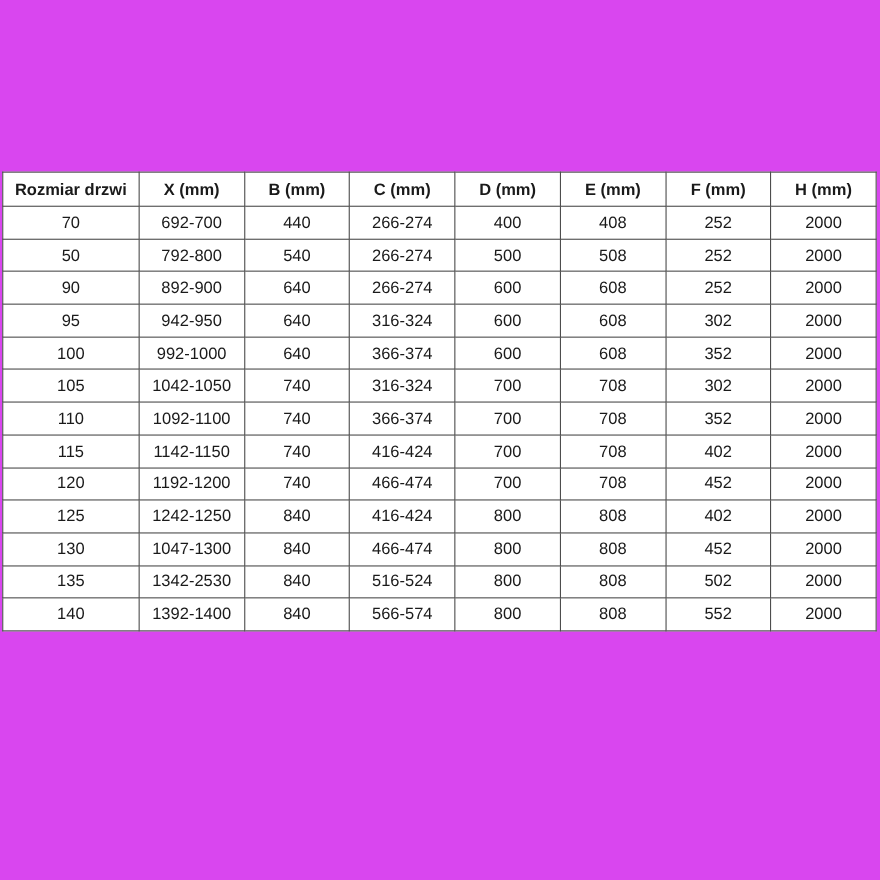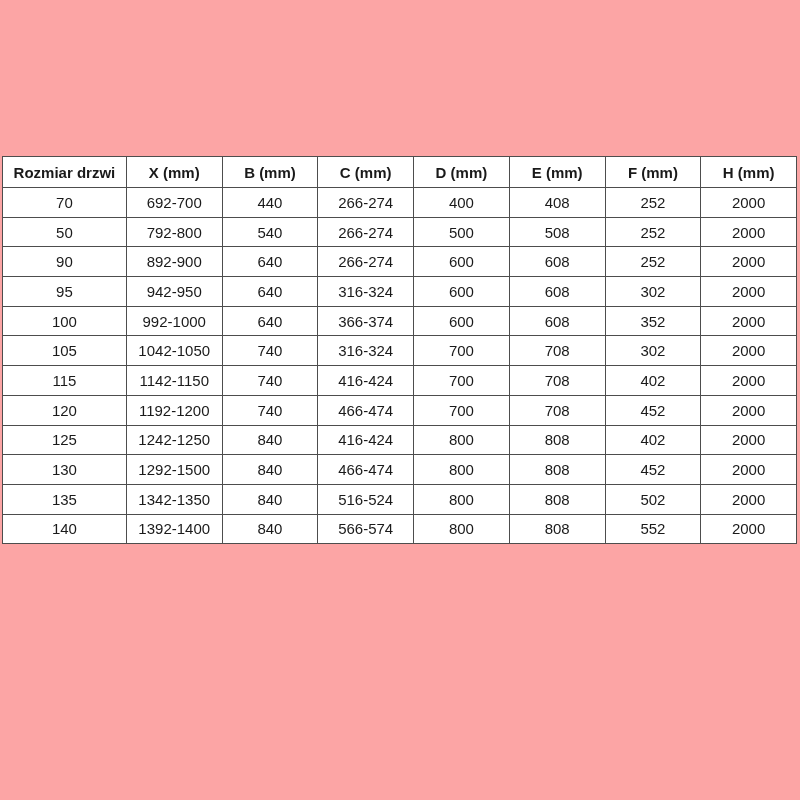--- a/index.html
+++ b/index.html
@@ -8,21 +8,21 @@
     width: 800px;
     height: 800px;
     background: #ffffff;
     font-family: "Liberation Sans", "DejaVu Sans", sans-serif;
   }
 
   .page {
     position: relative;
     width: 800px;
     height: 800px;
-    background: #fca5a5;
+    background: #d946ef;
     overflow: hidden;
     padding-left: 37px;
   }
 
   table.spec-table {
     position: absolute;
     left: 2px;
     top: 156px;
     width: 795px;
     border-collapse: collapse;
@@ -135,20 +135,30 @@
           <td>105</td>
           <td>1042-1050</td>
           <td>740</td>
           <td>316-324</td>
           <td>700</td>
           <td>708</td>
           <td>302</td>
           <td>2000</td>
         </tr>
         <tr>
+          <td>110</td>
+          <td>1092-1100</td>
+          <td>740</td>
+          <td>366-374</td>
+          <td>700</td>
+          <td>708</td>
+          <td>352</td>
+          <td>2000</td>
+        </tr>
+        <tr>
           <td>115</td>
           <td>1142-1150</td>
           <td>740</td>
           <td>416-424</td>
           <td>700</td>
           <td>708</td>
           <td>402</td>
           <td>2000</td>
         </tr>
         <tr>
@@ -166,31 +176,31 @@
           <td>1242-1250</td>
           <td>840</td>
           <td>416-424</td>
           <td>800</td>
           <td>808</td>
           <td>402</td>
           <td>2000</td>
         </tr>
         <tr>
           <td>130</td>
-          <td>1292-1500</td>
+          <td>1047-1300</td>
           <td>840</td>
           <td>466-474</td>
           <td>800</td>
           <td>808</td>
           <td>452</td>
           <td>2000</td>
         </tr>
         <tr>
           <td>135</td>
-          <td>1342-1350</td>
+          <td>1342-2530</td>
           <td>840</td>
           <td>516-524</td>
           <td>800</td>
           <td>808</td>
           <td>502</td>
           <td>2000</td>
         </tr>
         <tr>
           <td>140</td>
           <td>1392-1400</td>

